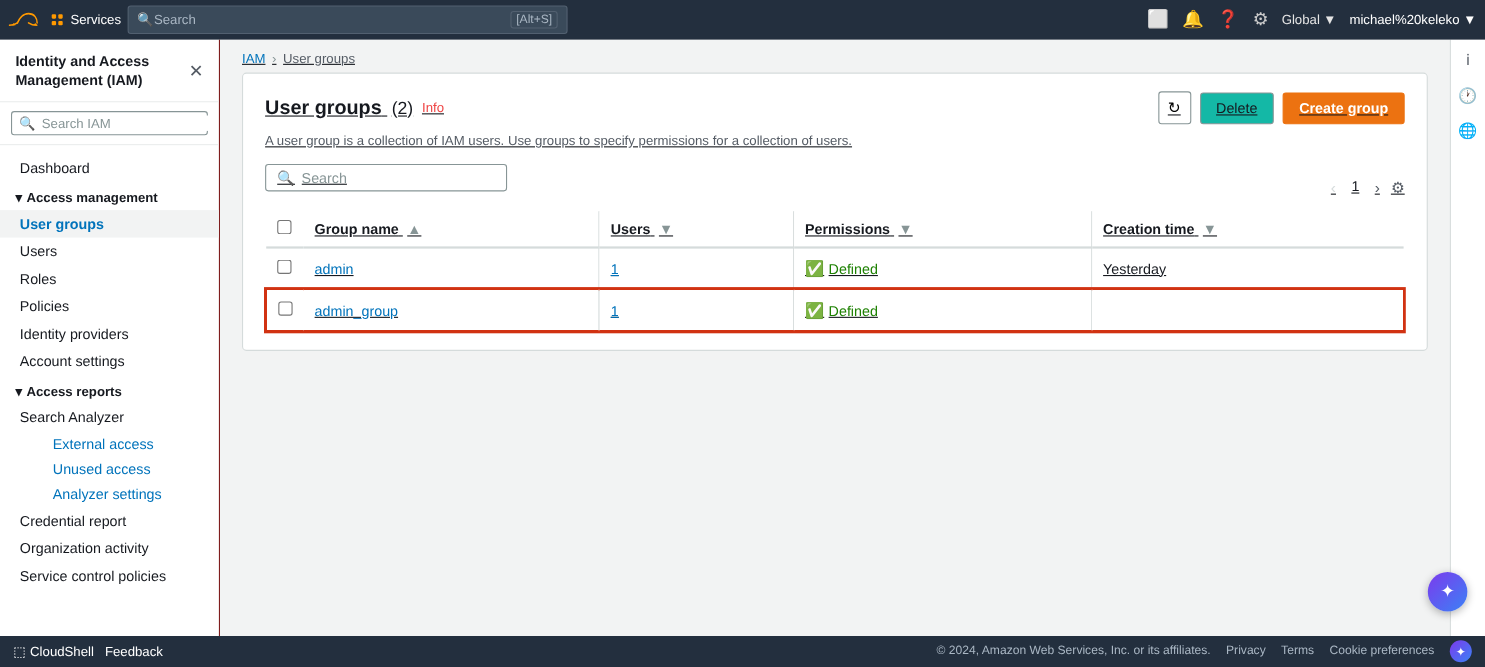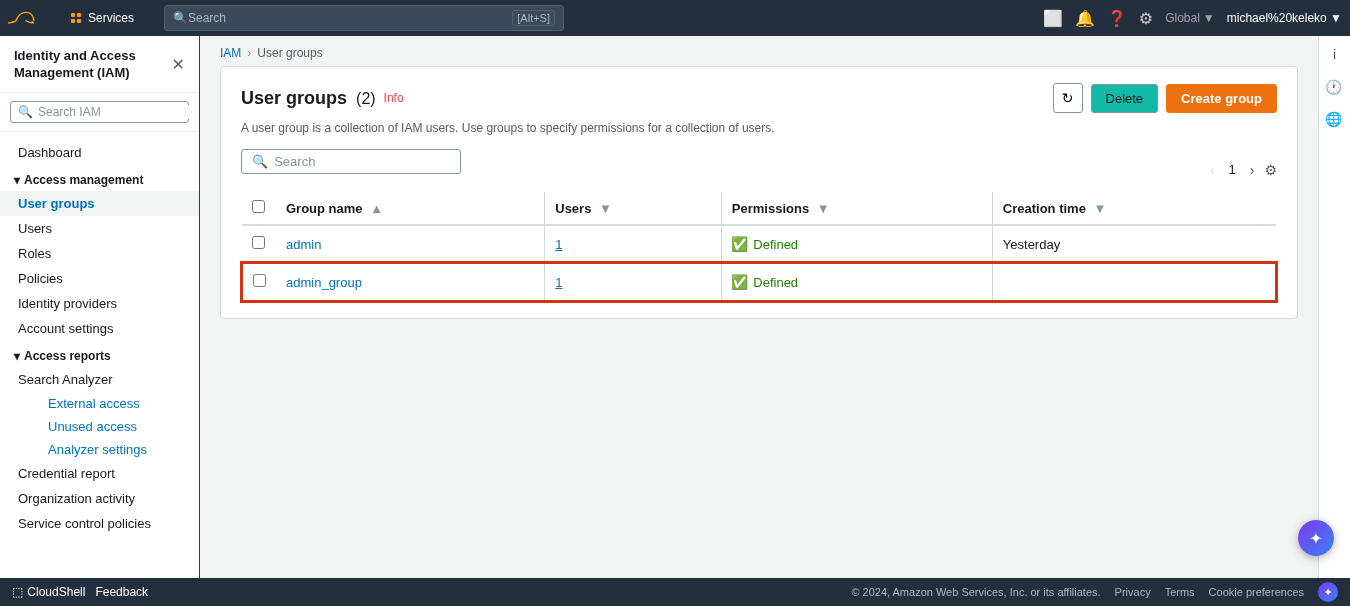--- a/index.html
+++ b/index.html
@@ -5,21 +5,21 @@
     * { box-sizing: border-box; margin: 0; padding: 0; }
     body { font-family: "Amazon Ember", Arial, sans-serif; font-size: 13px; background: #f2f3f3; color: #16191f; }
 
     
     .top-nav {
       background: #232f3e;
       height: 36px;
       display: flex;
       align-items: center;
       padding: 16px 8px;
-      gap: 24px;
+      gap: 0;
       position: relative;
       z-index: 100;
     }
     .top-nav .aws-logo {
       color: #ff9900;
       font-weight: bold;
       font-size: 18px;
       margin-right: 4px;
       display: flex;
       align-items: center;
@@ -66,21 +66,21 @@
       display: flex;
       align-items: center;
       gap: 12px;
     }
     .top-nav-icon {
       color: #ccc;
       font-size: 16px;
       cursor: pointer;
     }
     .top-nav-region {
-      color: #a3a3a3;
+      color: #e5e5e5;
       font-size: 12px;
       display: flex;
       align-items: flex-start;
       gap: 3px;
       cursor: pointer;
     }
     .top-nav-user {
       color: #fff;
       font-size: 12px;
       cursor: pointer;
@@ -174,20 +174,21 @@
       color: #0073bb;
       margin-left: 20px;
     }
 
     
     .main-content {
       flex: 1;
       overflow-y: auto;
       padding: 0;
       background: #f2f3f3;
+      text-decoration: underline;
     }
 
     
     .breadcrumb {
       padding: 10px 20px 6px;
       font-size: 12px;
       color: #545b64;
       display: flex;
       align-items: center;
       gap: 6px;

